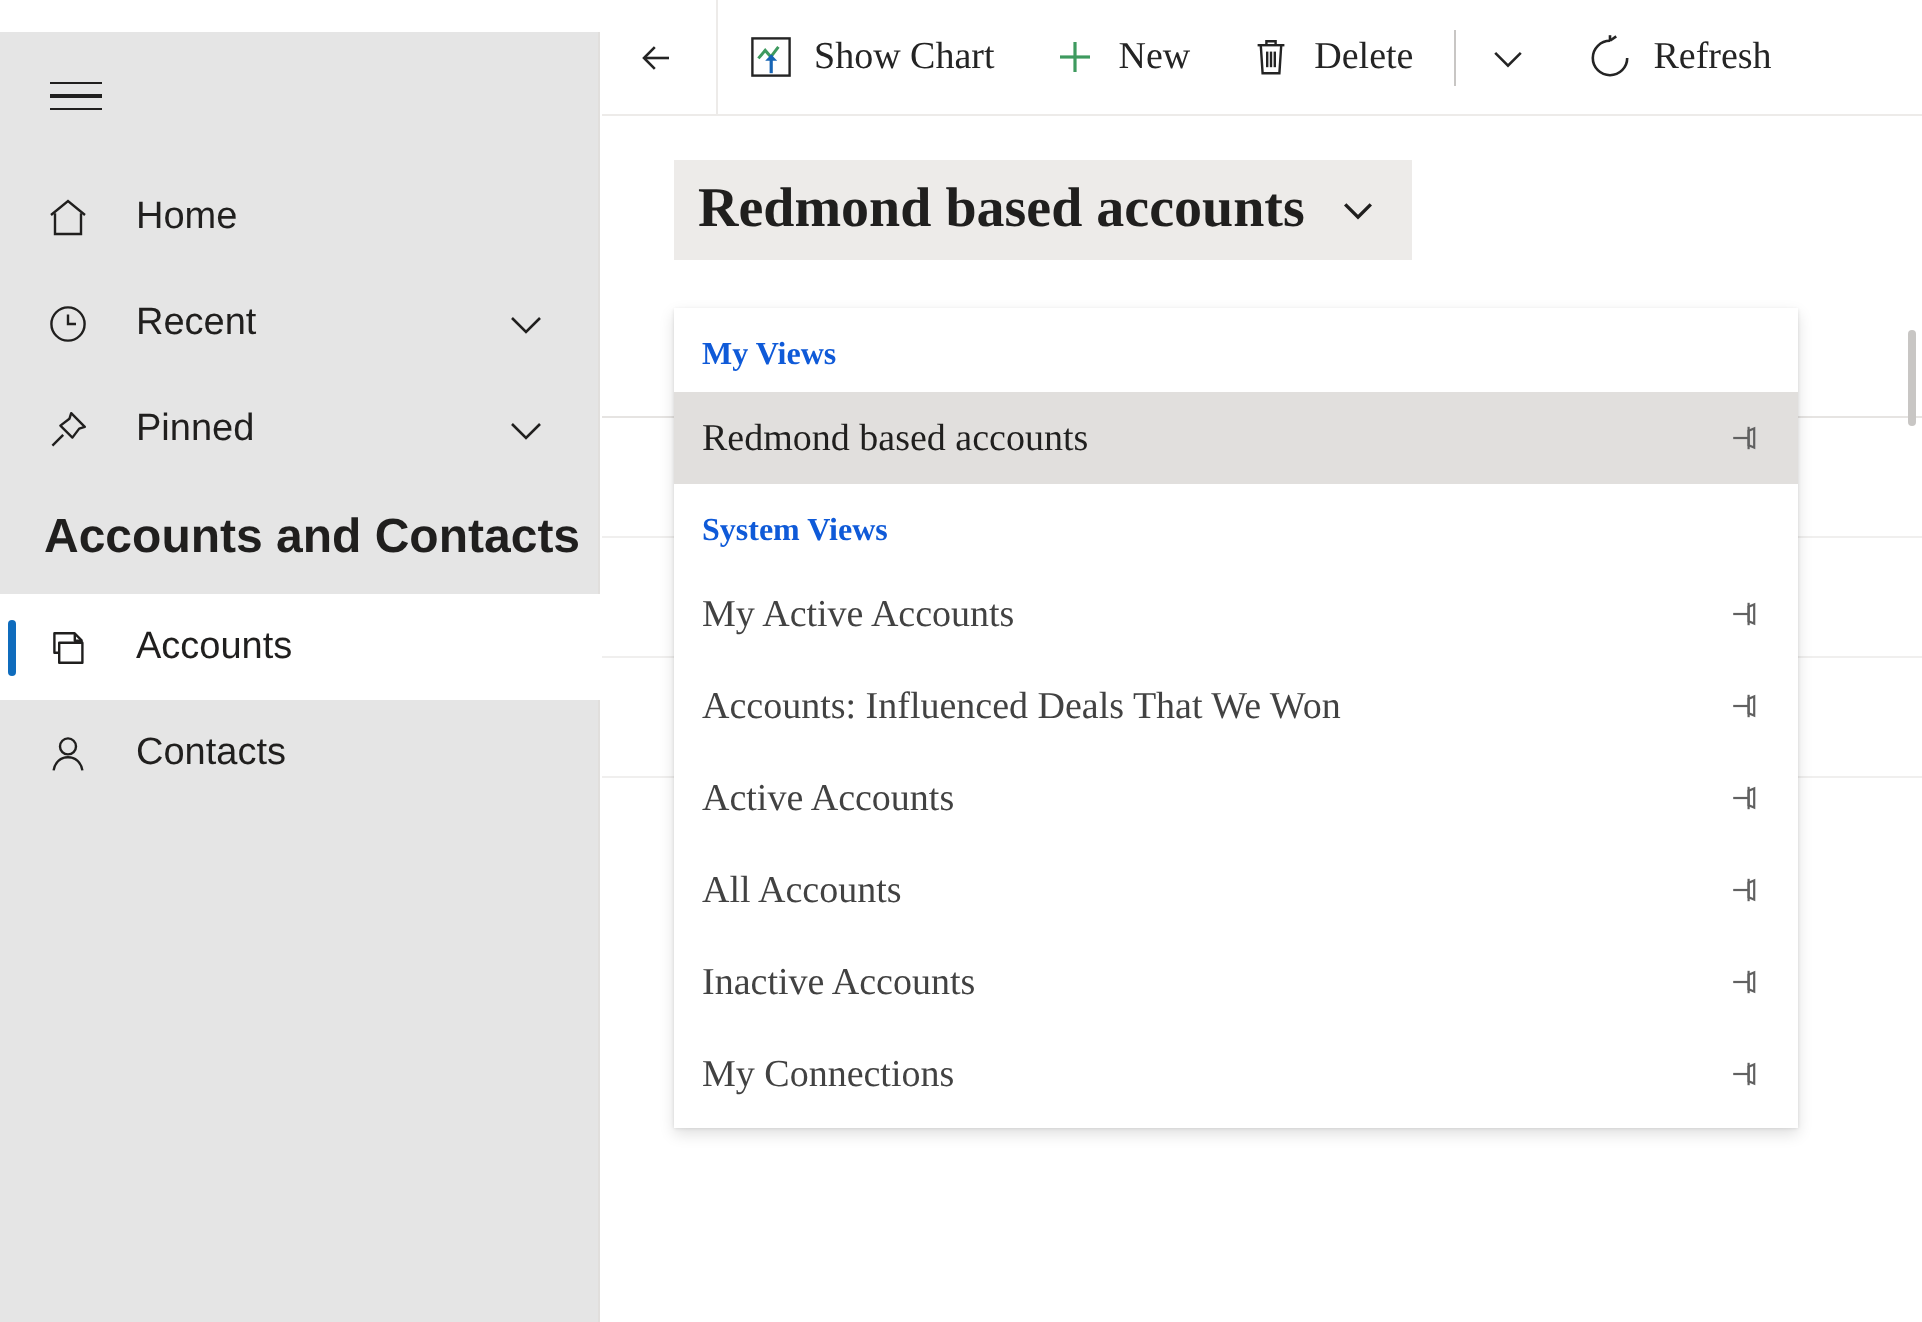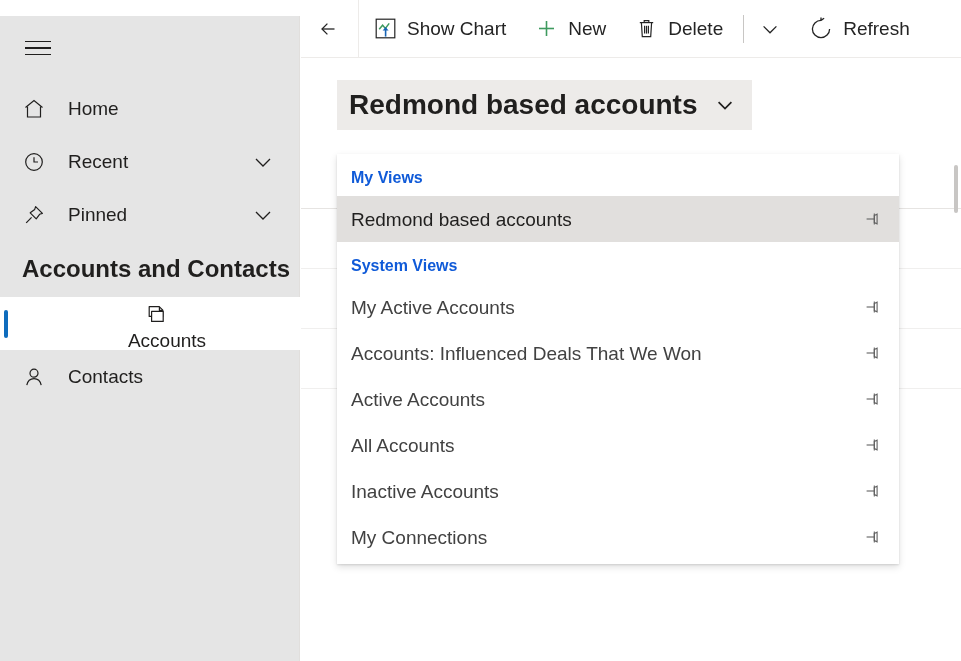--- a/index.html
+++ b/index.html
@@ -73,21 +73,20 @@
   .nav-item .nav-chev {
     position: absolute;
     right: 24px;
     top: 50%;
     transform: translateY(-50%);
     color: #201f1e;
   }
 
   .nav-item.selected {
     background: #ffffff;
-    flex-direction: column;
   }
   .nav-item.selected::before {
     content: "";
     position: absolute;
     left: 4px; top: 13px;
     width: 4px; height: 28px;
     background: #0F6CBD;
     border-radius: 2px;
   }
 
@@ -101,20 +100,21 @@
     align-items: center;
     white-space: nowrap;
   }
 
   
   #main {
     position: absolute;
     left: 301px; top: 0;
     width: 660px; height: 661px;
     background: #7f1d1d;
+    font-family: Liberation Serif, serif;
   }
 
   
   #toolbar {
     position: absolute;
     left: 0; top: 0;
     width: 660px; height: 58px;
     background: #ffffff;
     border-bottom: 1px solid #edebe9;
     display: flex;

